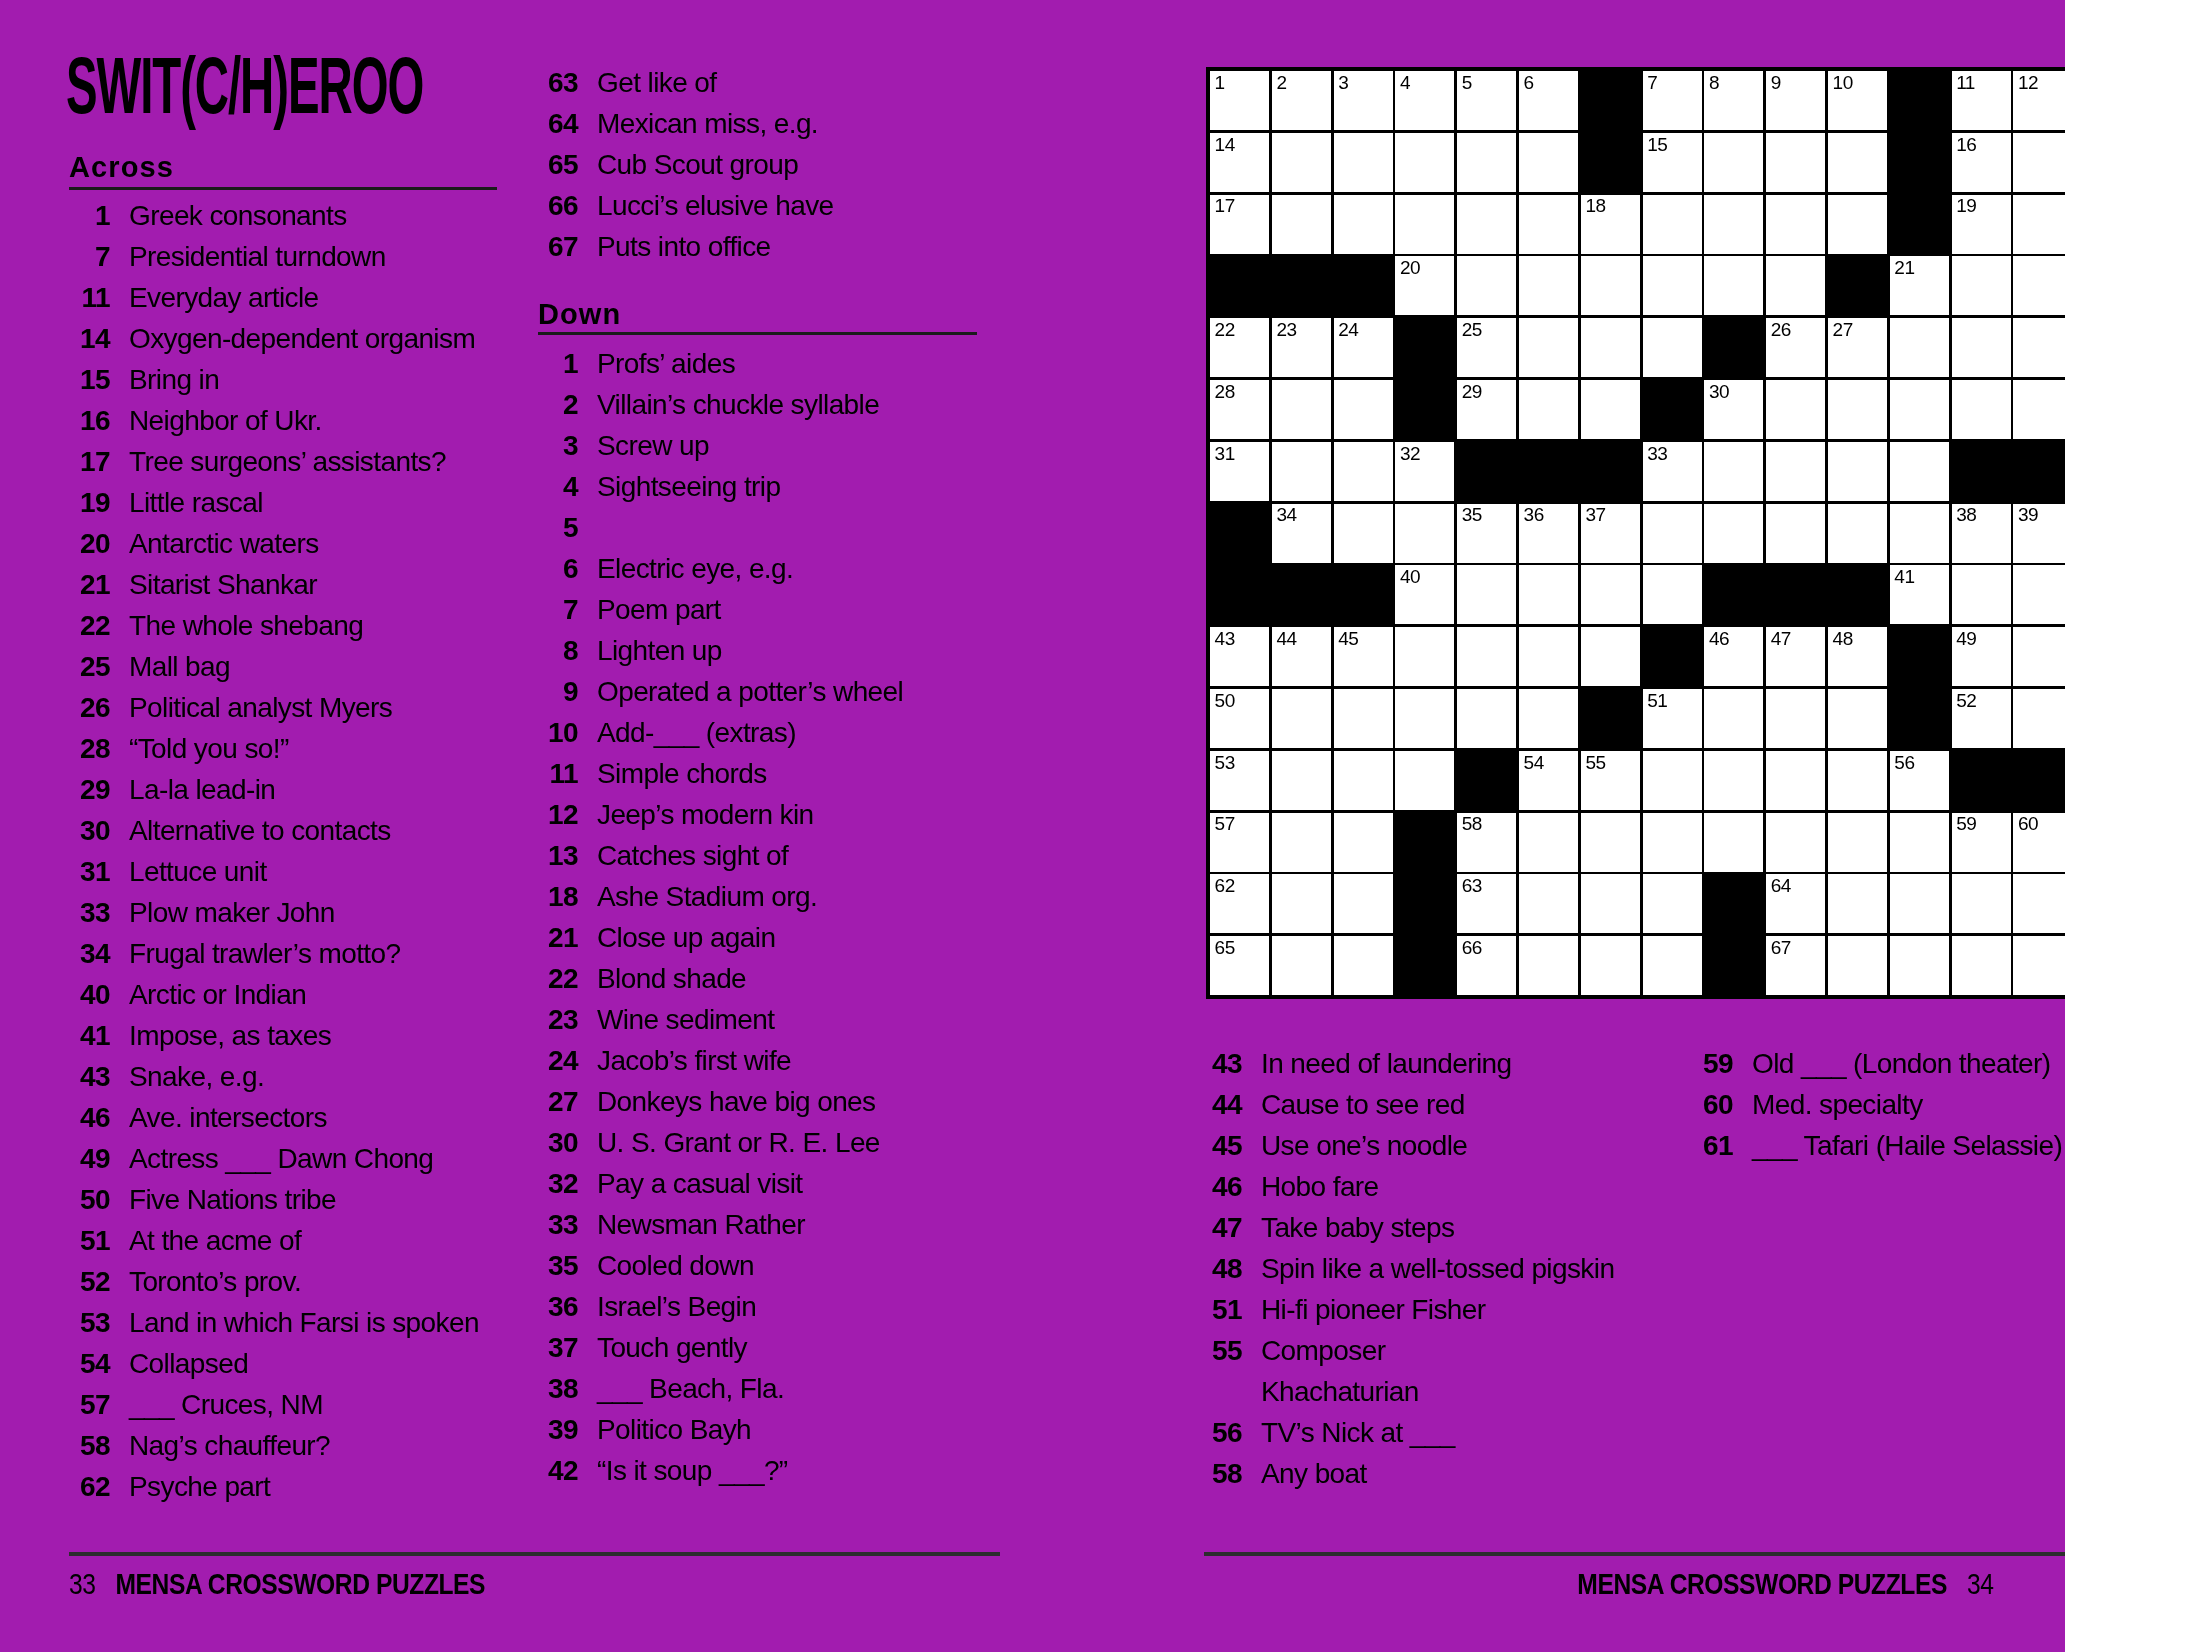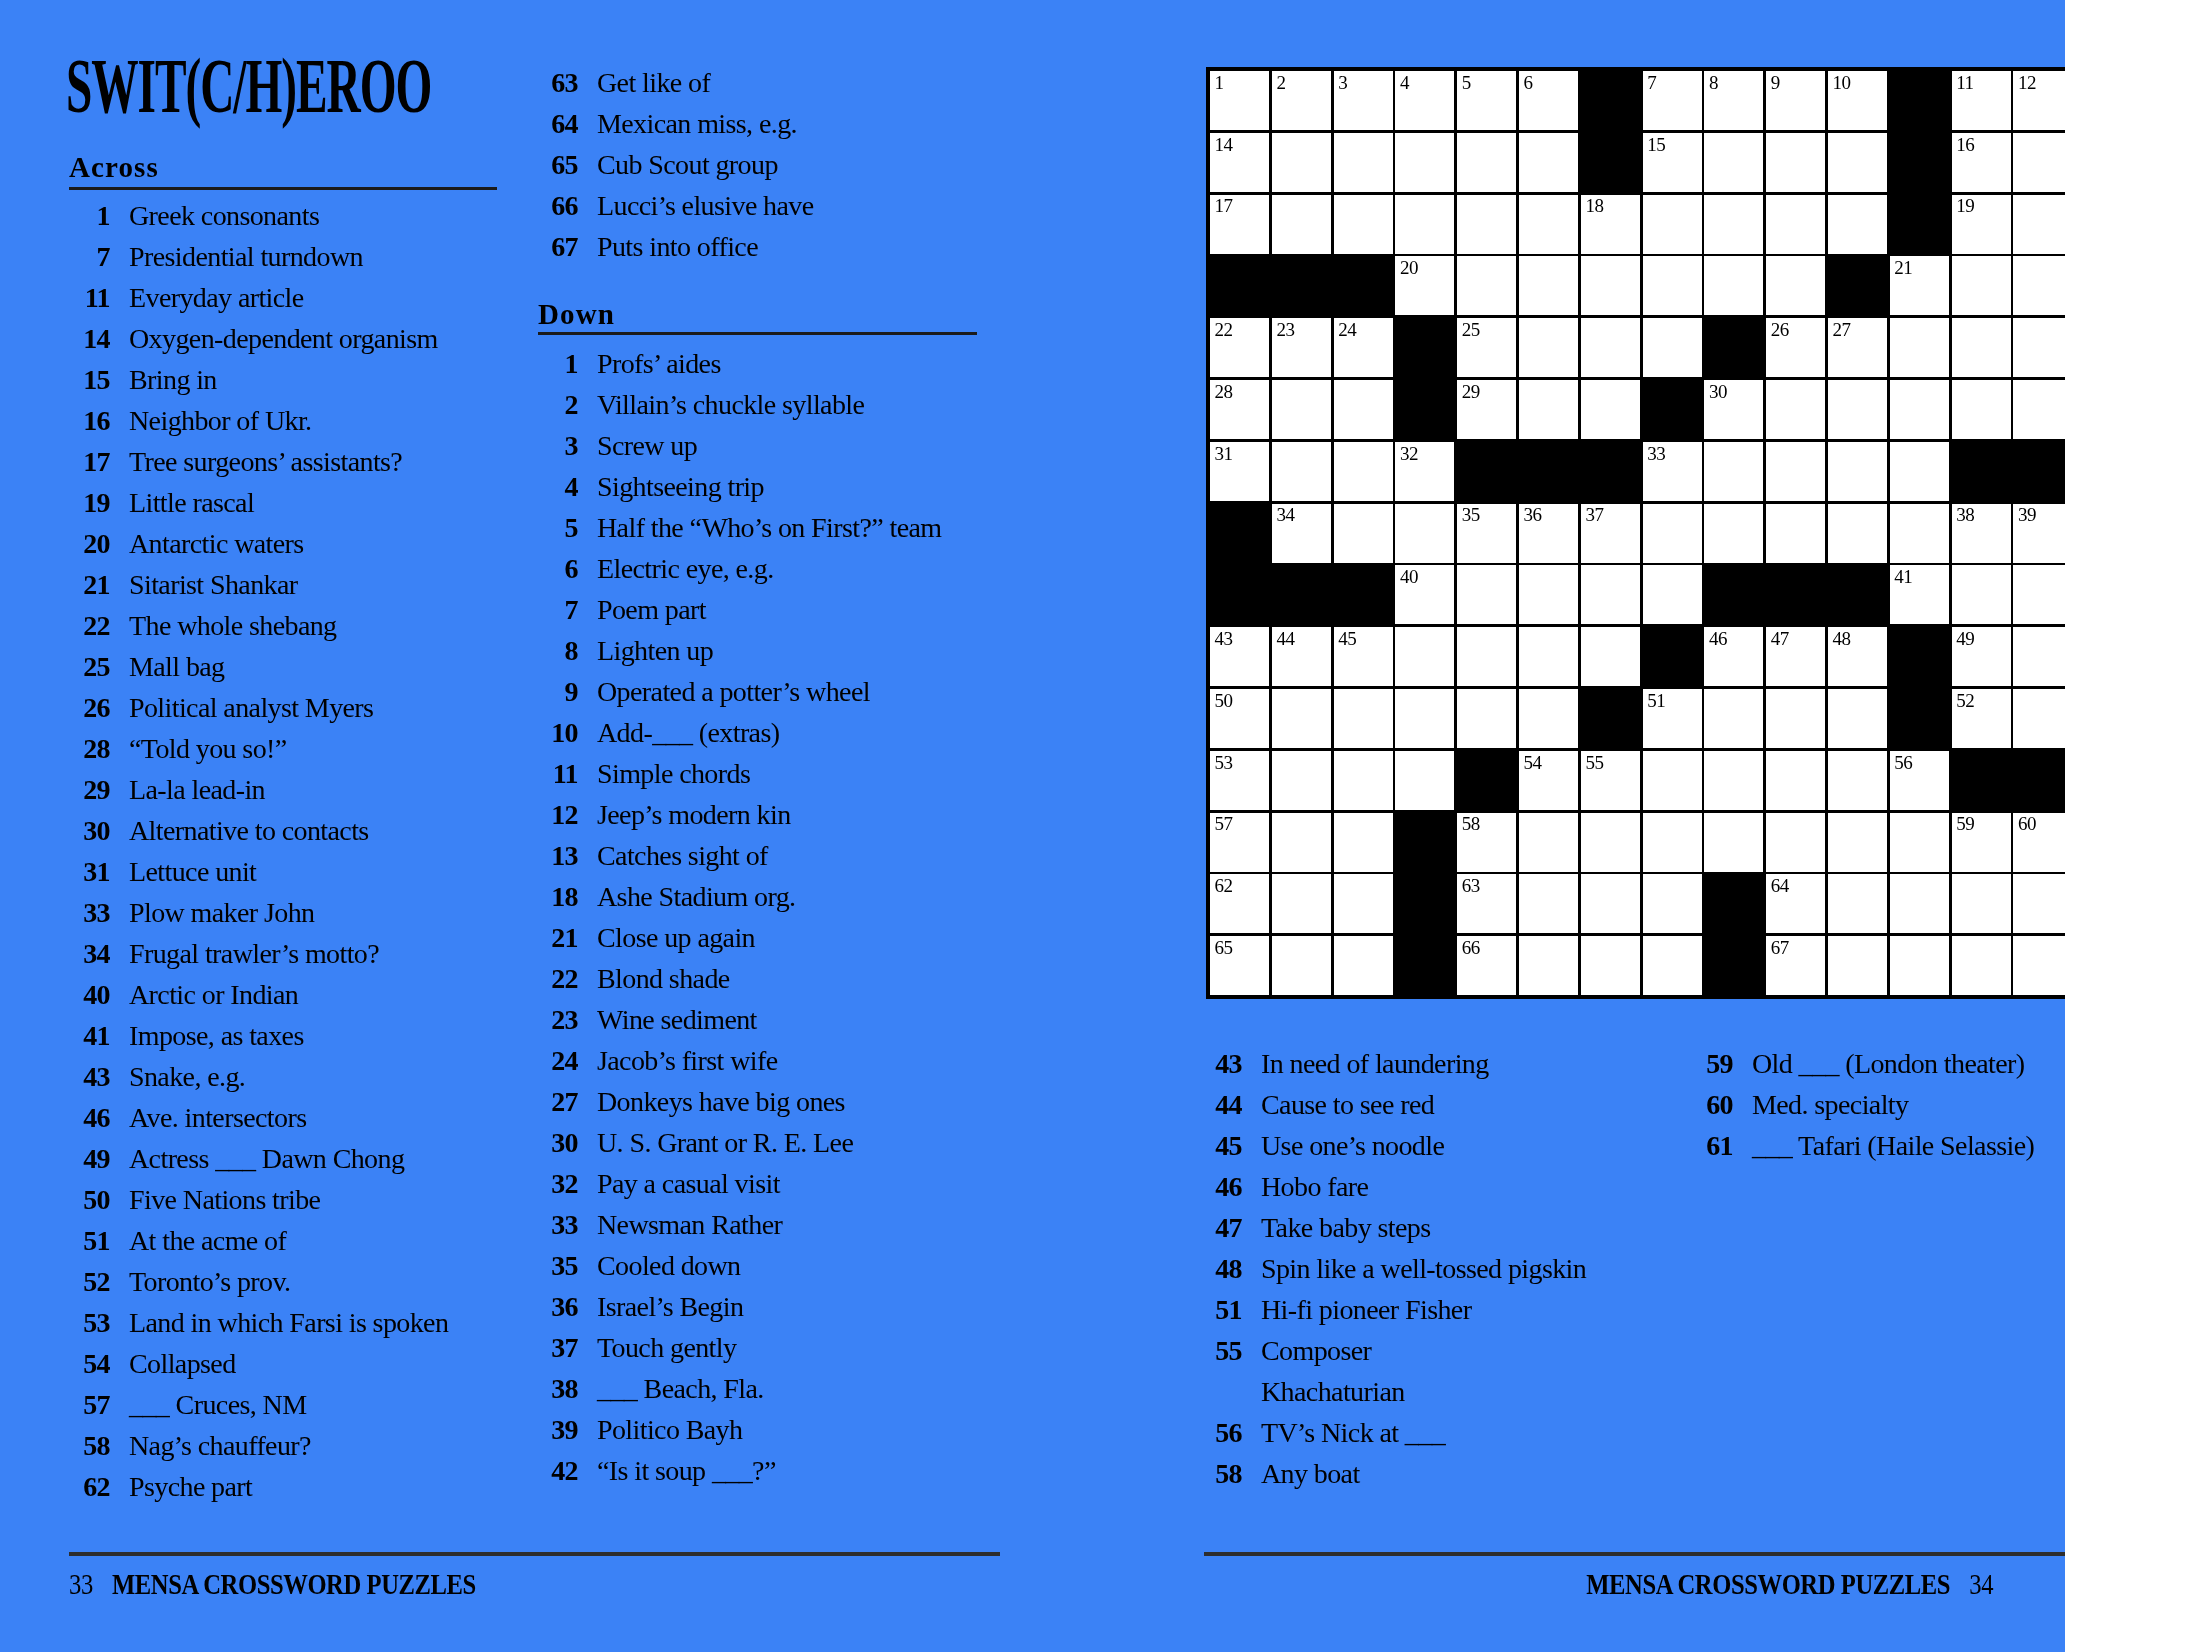--- a/index.html
+++ b/index.html
@@ -1,17 +1,17 @@
 <!DOCTYPE html>
 <html style="font-size:14.7px"><head>
 <meta charset="utf-8">
 <style>
   html,body{margin:0;padding:0;background:#ffffff;}
-  .page{position:relative;width:2065px;height:1653px;background:#3b82f6;
-        font-family:Liberation Serif, serif;color:#000;overflow:hidden;}
+  .page{position:relative;width:2065px;height:1653px;background:#a21caf;
+        font-family:Liberation Sans, sans-serif;color:#000;overflow:hidden;}
 
   .title{position:absolute;left:66px;top:46px;font-size:79px;font-weight:700;
          letter-spacing:-1.8px;white-space:nowrap;transform:scaleX(0.60);
          transform-origin:0 0;line-height:1.0;}
 
   .sec-header{position:absolute;font-size:29px;font-weight:700;letter-spacing:1.1px;}
   #across-header{left:69px;top:151px;}
   #down-header{left:538px;top:298px;text-align:center;}
 
   .rule{position:absolute;height:2.8px;background:#1b1b1b;}
@@ -225,21 +225,20 @@
       <div class="clue">
         <span class="n">3</span>
         <span class="t">Screw up</span>
       </div>
       <div class="clue">
         <span class="n">4</span>
         <span class="t">Sightseeing trip</span>
       </div>
       <div class="clue">
         <span class="n">5</span>
-        <span class="t">Half the “Who’s on First?” team</span>
       </div>
       <div class="clue">
         <span class="n">6</span>
         <span class="t">Electric eye, e.g.</span>
       </div>
       <div class="clue">
         <span class="n">7</span>
         <span class="t">Poem part</span>
       </div>
       <div class="clue">

